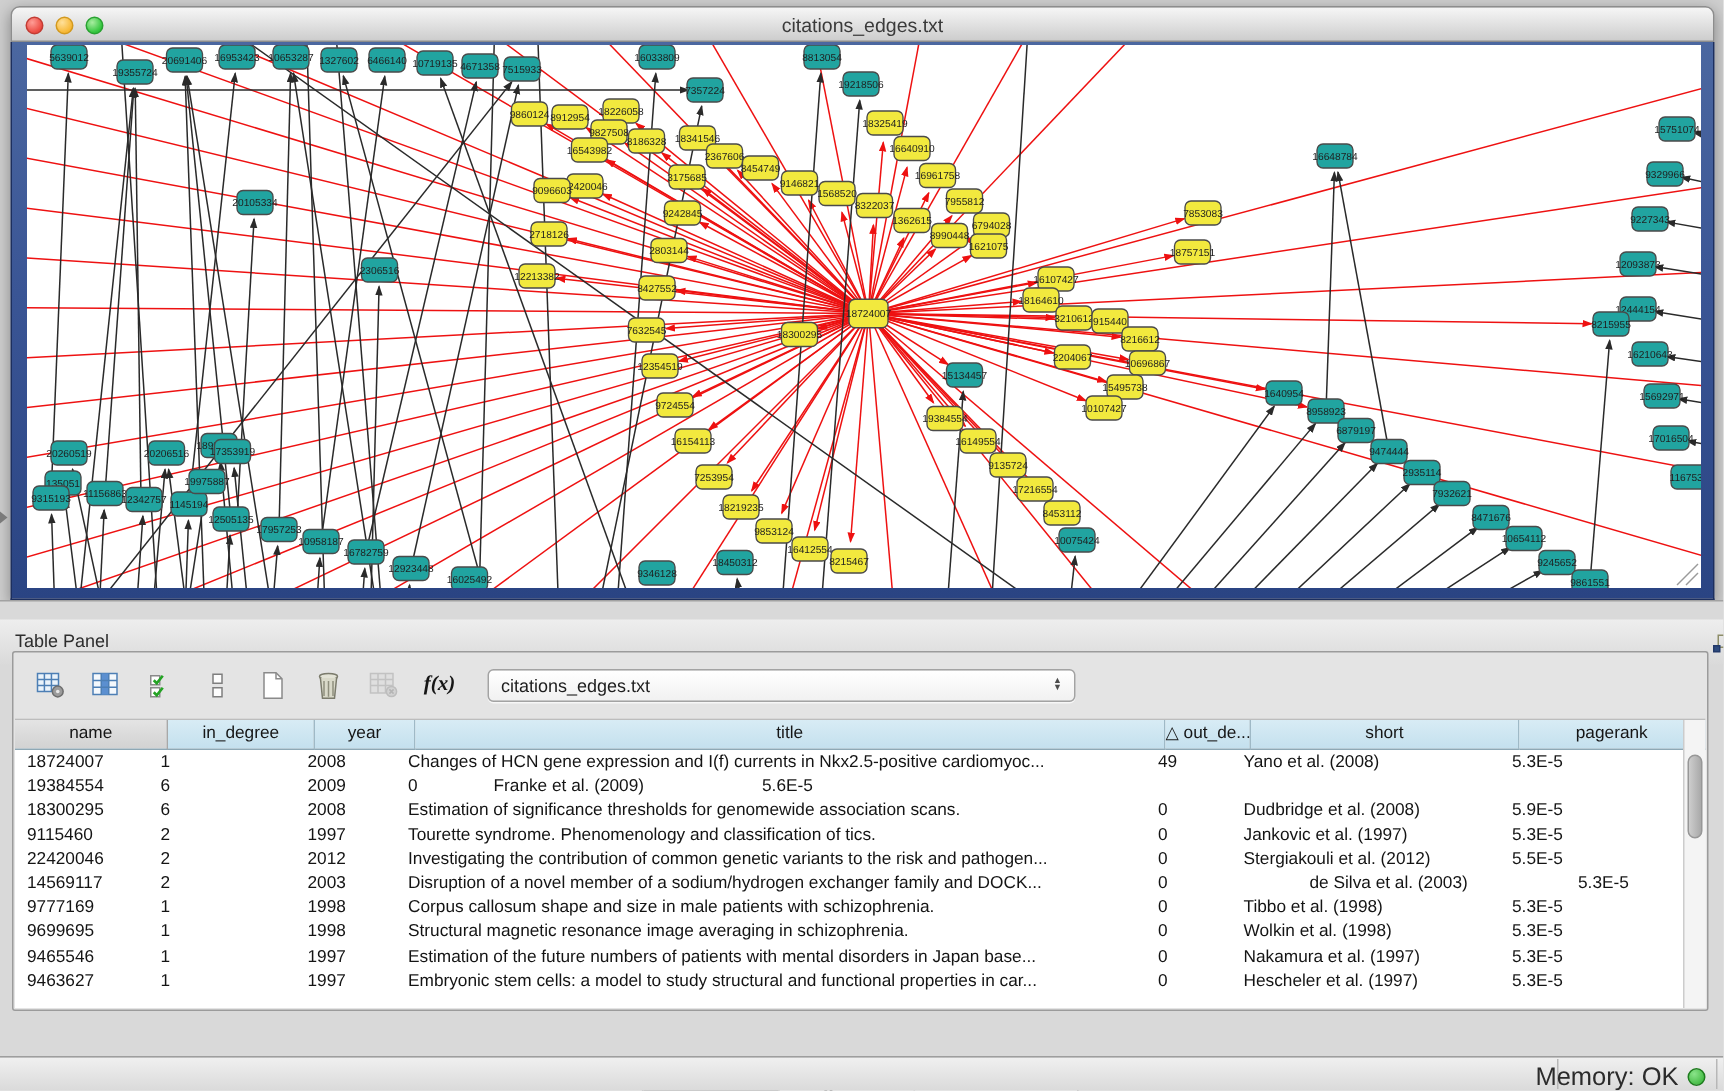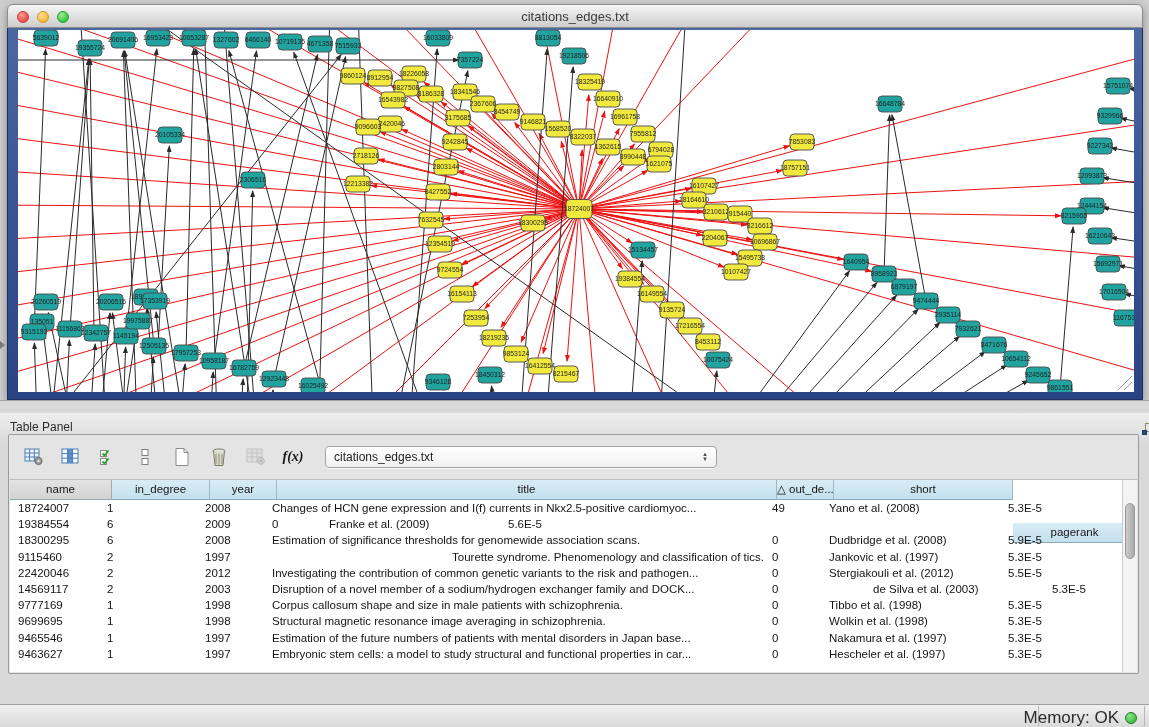--- a/index.html
+++ b/index.html
@@ -566,21 +566,21 @@
       </div>
 
       <div class="table-area">
         <div class="thead" id="thead">
             <div class="th sel" style="width: 102px;">name</div>
             <div class="th" style="width: 98px;">in_degree</div>
             <div class="th" style="width: 67px;">year</div>
             <div class="th" style="width: 500px;">title</div>
             <div class="th" style="width: 57px;">△ out_de...</div>
             <div class="th" style="width: 179px;">short</div>
-            <div class="th" style="width: 115px; flex: 1 1 0%; margin-top: 43px;">pagerank</div>
+            <div class="th" style="width: 115px; flex: 1 1 0%;">pagerank</div>
           </div>
         <div class="tbody" id="tbody">
             <div class="tr">
               <div class="td" style="width: 89px;">18724007</div>
               <div class="td" style="width: 98px;">1</div>
               <div class="td" style="width: 67px;">2008</div>
               <div class="td" style="width: 500px;">Changes of HCN gene expression and I(f) currents in Nkx2.5-positive cardiomyoc...</div>
               <div class="td" style="width: 57px;">49</div>
               <div class="td" style="width: 179px;">Yano et al. (2008)</div>
               <div class="td" style="width: 115px; flex: 1 1 0%;">5.3E-5</div>
@@ -599,21 +599,21 @@
               <div class="td" style="width: 67px;">2008</div>
               <div class="td" style="width: 500px;">Estimation of significance thresholds for genomewide association scans.</div>
               <div class="td" style="width: 57px;">0</div>
               <div class="td" style="width: 179px;">Dudbridge et al. (2008)</div>
               <div class="td" style="width: 115px; flex: 1 1 0%;">5.9E-5</div>
             </div>
             <div class="tr">
               <div class="td" style="width: 89px;">9115460</div>
               <div class="td" style="width: 98px;">2</div>
               <div class="td" style="width: 67px;">1997</div>
-              <div class="td" style="width: 500px; text-align: right;">Tourette syndrome. Phenomenology and classification of tics.</div>
+              <div class="td" style="width: 500px;">Tourette syndrome. Phenomenology and classification of tics.</div>
               <div class="td" style="width: 57px;">0</div>
               <div class="td" style="width: 179px;">Jankovic et al. (1997)</div>
               <div class="td" style="width: 115px; flex: 1 1 0%;">5.3E-5</div>
             </div>
             <div class="tr">
               <div class="td" style="width: 89px;">22420046</div>
               <div class="td" style="width: 98px;">2</div>
               <div class="td" style="width: 67px;">2012</div>
               <div class="td" style="width: 500px;">Investigating the contribution of common genetic variants to the risk and pathogen...</div>
               <div class="td" style="width: 57px;">0</div>

